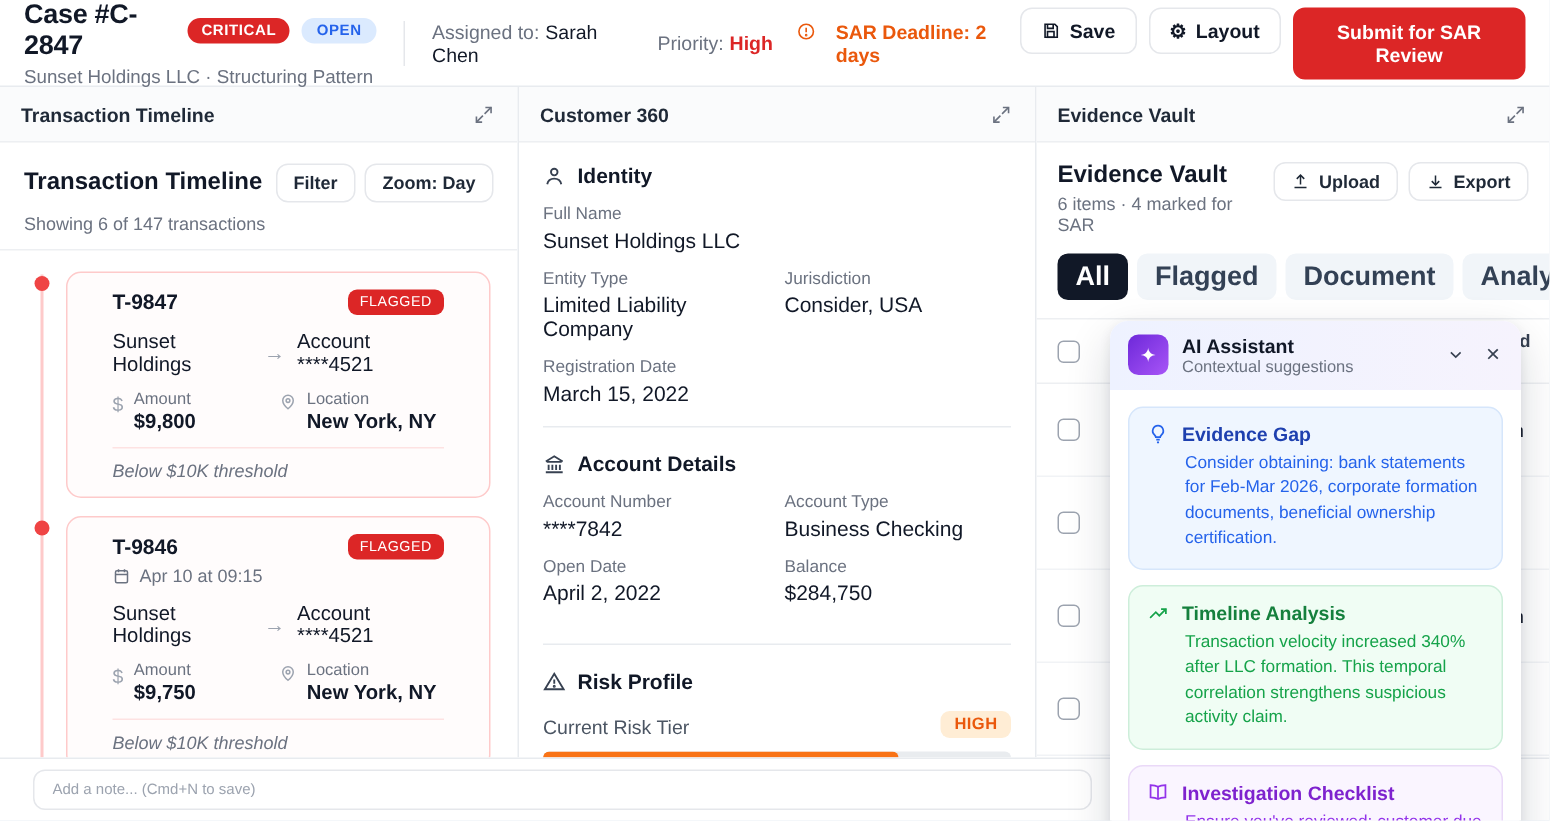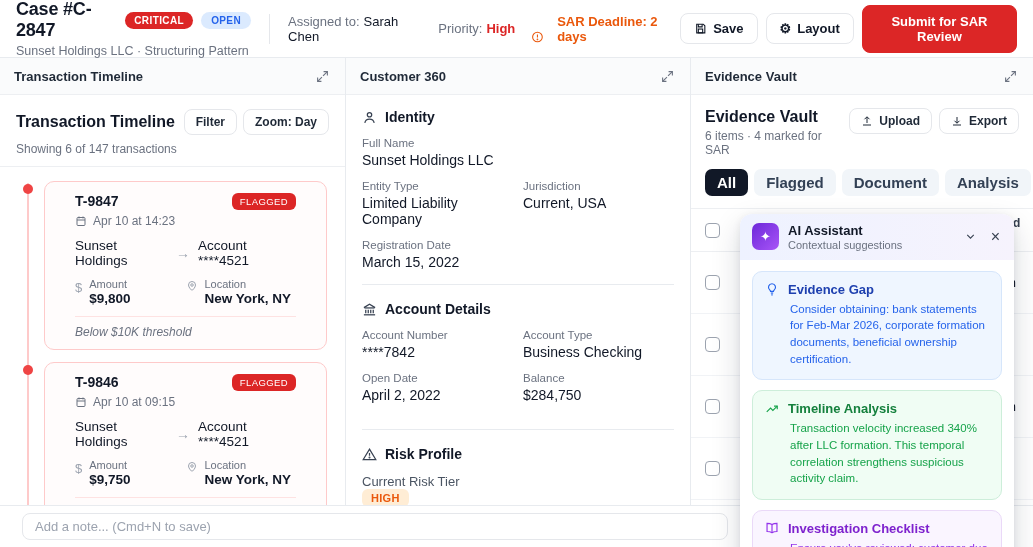--- a/index.html
+++ b/index.html
@@ -15,22 +15,22 @@
   .case-id { font-size:18px; font-weight:700; letter-spacing:-.2px; }
   .pill { display:inline-block; border-radius:999px; font-weight:700; }
   .pill-critical { background:#dc2626; color:#fff; font-size:10px; padding:3px 9px; letter-spacing:.4px; }
   .pill-open { background:#dbeafe; color:#2563eb; font-size:10px; padding:3px 10px; letter-spacing:.4px; }
   .case-subtitle { font-size:12.5px; color:#6b7280; }
   .hdr-divider { width:1px; height:30px; background:#e5e7eb; margin:0 18px; }
   .hdr-meta { display:flex; align-items:center; gap:16px; font-size:13px; }
   .meta-label { color:#6b7280; }
   .meta-value { color:#111827; font-weight:500; margin-left:4px; }
   .priority-high { color:#dc2626; font-weight:600; margin-left:4px; }
-  .deadline { display:flex; align-items:flex-end; gap:13px; color:#ea580c; font-weight:600; }
-  .hdr-actions { margin-left:auto; display:flex; align-items:center; gap:8px; }
+  .deadline { display:flex; align-items:flex-start; gap:13px; color:#ea580c; font-weight:600; }
+  .hdr-actions { margin-left:auto; display:flex; align-items:flex-start; gap:8px; }
   .btn { display:inline-flex; align-items:center; gap:6px; border:1px solid #e5e7eb;
     background:#fff; border-radius:8px; padding:7px 13px; font-size:13px; font-weight:600;
     color:#111827; cursor:pointer; font-family:inherit; }
   .btn-primary { background:#dc2626; border-color:#dc2626; color:#fff; padding:8px 14px; }
   .gear-glyph { font-size:13px; line-height:1; }
 
   
   .panels { display:flex; height:447px; }
   .panel { background:#fff; overflow:hidden; position:relative; }
   .panel + .panel { border-left:1px solid #e8ebef; }
@@ -72,35 +72,35 @@
 
   
   .cust-body { padding:14px 16px; }
   .section-title { display:flex; align-items:center; gap:8px; font-size:14px; font-weight:700;
     margin-bottom:12px; color:#111827; }
   .field { margin-bottom:12px; }
   .field-label { font-size:11.5px; color:#6b7280; margin-bottom:3px; }
   .field-value { font-size:14px; font-weight:500; color:#111827; }
   .grid-2 { display:grid; grid-template-columns:1fr 1fr; column-gap:10px; }
   .sec-divider { height:1px; background:#e8ebef; margin:14px 0 16px; }
-  .risk-row { display:flex; align-items:flex-start; justify-content:space-between; margin-bottom:9px;flex-direction:column; }
+  .risk-row { display:flex; align-items:flex-end; justify-content:space-between; margin-bottom:9px; }
   .risk-label { font-size:13px; color:#4b5563; }
   .pill-high { background:#ffedd5; color:#ea580c; font-size:11px; font-weight:700;
     padding:3px 9px; border-radius:6px; letter-spacing:.3px; }
   .risk-track { height:8px; background:#e9ecef; border-radius:4px; overflow:hidden; }
   .risk-fill { height:100%; background:#f97316; border-radius:4px; }
 
   
   .ev-head { padding:13px 14px 0; }
   .ev-head-row { display:flex; align-items:flex-start; justify-content:space-between; }
   .ev-title { font-size:16px; font-weight:700; }
   .ev-summary { font-size:12px; color:#6b7280; margin-top:3px; }
   .ev-actions { display:flex; gap:7px; }
   .ev-filters { display:flex; gap:6px; margin:12px 0 12px; }
-  .chip { border:none; border-radius:7px; padding:5px 12px; font-size:15px; font-weight:600;
+  .chip { border:none; border-radius:7px; padding:5px 12px; font-size:18px; font-weight:600;
     cursor:pointer; font-family:inherit; background:#f1f5f9; color:#334155; }
   .chip-active { background:#111827; color:#fff; }
   .ev-table-header, .ev-row { display:grid; grid-template-columns:36px 112px 72px 58px 1fr;
     align-items:center; padding:0 8px 0 14px; }
   .ev-table-header { border-top:1px solid #edeff2; border-bottom:1px solid #edeff2;
     padding-top:7px; padding-bottom:7px; font-size:12px; font-weight:700; color:#374151; }
   .ev-row { height:62px; border-bottom:1px solid #f1f3f6; }
   .checkbox { width:15px; height:15px; border:1.5px solid #9ca3af; border-radius:4px;
     background:#fff; cursor:pointer; }
   .ev-partial { font-size:12.5px; color:#111827; padding-left:26px; }
@@ -126,21 +126,21 @@
   .ai-blue .ai-card-title { color:#1e40af; } .ai-blue .ai-card-body { color:#2563eb; }
   .ai-green { background:#f0fdf4; border-color:#cdeeda; }
   .ai-green .ai-card-title { color:#15803d; } .ai-green .ai-card-body { color:#16a34a; }
   .ai-purple { background:#faf5ff; border-color:#ead9f8; }
   .ai-purple .ai-card-title { color:#7e22ce; } .ai-purple .ai-card-body { color:#9333ea; }
 
   
   .bottom-bar { position:absolute; left:0; top:505px; width:1033px; height:42px;
     background:#fff; border-top:1px solid #e8ebef; z-index:10; }
   .note-input { position:absolute; left:22px; top:7px; width:706px; height:27px;
-    border:1px solid #e5e7eb; border-radius:8px; padding:0 12px; font-size:13px;
+    border:1px solid #e5e7eb; border-radius:8px; padding:0 12px; font-size:10px;
     font-family:inherit; color:#111827; background:#fff; outline:none; }
   .note-input::placeholder { color:#9ca3af; }
   .page-strip { position:absolute; left:0; top:540px; width:1033px; height:7px; background:#eef1f5; z-index:5; }
 
   svg.ic { display:block; }
 </style>
 </head>
 <body>
 
 <div class="app">
@@ -216,27 +216,20 @@
       </div>
       <div class="tl-body">
         <div class="tl-line"></div>
 
         <article class="txn-card">
           <span class="txn-dot"></span>
           <div class="txn-top">
             <span class="txn-id">T-9847</span>
             <span class="pill-flagged">FLAGGED</span>
           </div>
-          <div class="txn-date">
-            <svg class="ic" width="12" height="12" viewBox="0 0 24 24" fill="none" stroke="#6b7280" stroke-width="2">
-                <rect x="4" y="5" width="16" height="16" rx="2"></rect>
-                <path d="M8 3v4M16 3v4M4 10h16"></path>
-              </svg>
-            <span>Apr 10 at 14:23</span>
-          </div>
           <div class="txn-flow">
             <span>Sunset Holdings</span>
             <span class="txn-arrow">→</span>
             <span>Account ****4521</span>
           </div>
           <div class="txn-details">
             <div class="txn-detail">
               <span class="detail-icon dollar-glyph">$</span>
               <span>
                 <div class="detail-label">Amount</div>
@@ -327,21 +320,21 @@
           <div class="field-label">Full Name</div>
           <div class="field-value">Sunset Holdings LLC</div>
         </div>
         <div class="grid-2">
           <div class="field">
             <div class="field-label">Entity Type</div>
             <div class="field-value">Limited Liability Company</div>
           </div>
           <div class="field">
             <div class="field-label">Jurisdiction</div>
-            <div class="field-value">Current, USA</div>
+            <div class="field-value">Consider, USA</div>
           </div>
         </div>
         <div class="field">
           <div class="field-label">Registration Date</div>
           <div class="field-value">March 15, 2022</div>
         </div>
 
         <div class="sec-divider"></div>
 
         <div class="section-title">

